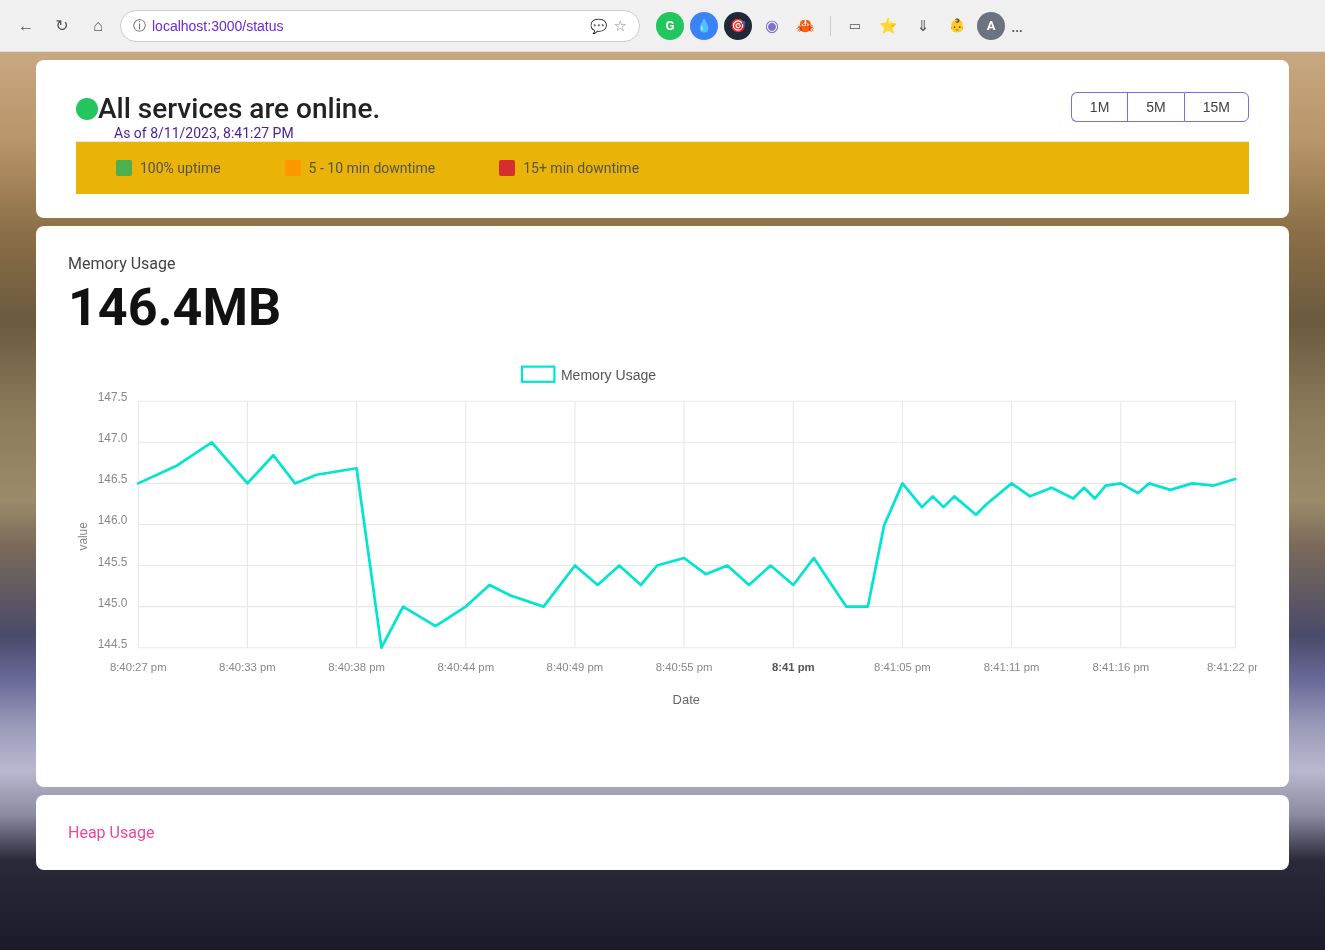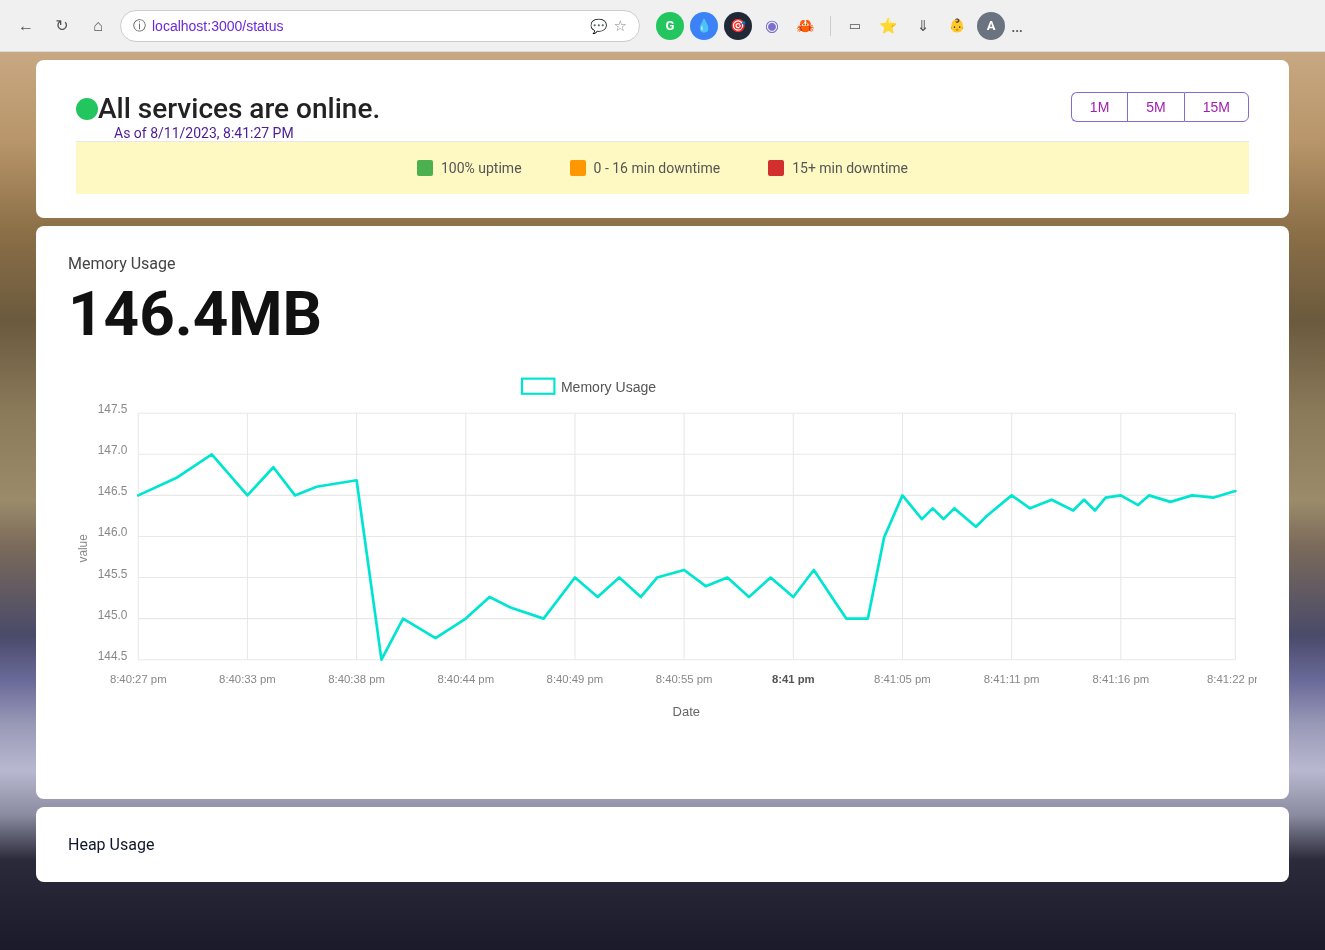--- a/index.html
+++ b/index.html
@@ -138,38 +138,38 @@
       position: absolute;
       top: 32px;
       right: 40px;
       display: flex;
       gap: 0;
     }
     .time-btn {
       padding: 6px 18px;
       border: 1.5px solid #7c6fcd;
       background: transparent;
-      color: #a21caf;
+      color: #404040;
       font-size: 14px;
       cursor: pointer;
       font-weight: 500;
     }
     .time-btn:first-child { border-radius: 6px 0 0 6px; border-right: none; }
     .time-btn:last-child { border-radius: 0 6px 6px 0; }
     .time-btn:not(:first-child):not(:last-child) { border-right: none; }
 
     
     .legend-bar {
-      background: #fef9c3;
+      background: #eab308;
       border-top: 1px solid #e8e8e8;
       padding: 18px 40px;
       display: flex;
       align-items: center;
-      justify-content: center;
-      gap: 48px;
+      justify-content: flex-start;
+      gap: 64px;
     }
     .legend-item {
       display: flex;
       align-items: center;
       gap: 8px;
       font-size: 14px;
       color: #555;
     }
     .legend-color {
       width: 16px; height: 16px;
@@ -183,42 +183,42 @@
       border-radius: 8px;
       padding: 28px 32px 36px 32px;
       margin-top: 8px;
     }
     .chart-card-title {
       font-size: 16px;
       color: #444;
       margin-bottom: 4px;
     }
     .chart-card-value {
-      font-size: 62px;
+      font-size: 52px;
       font-weight: 700;
       color: #111;
       margin-bottom: 20px;
     }
 
     
     .chart-container {
       width: 100%;
     }
 
     
     .heap-card {
       background: white;
       border-radius: 8px;
       padding: 28px 32px;
       margin-top: 8px;
       margin-bottom: 12px;
     }
     .heap-title {
       font-size: 16px;
-      color: #0f172a;
+      color: #ec4899;
     }
   </style>
 </head>
 <body>
 
 <div class="browser-chrome">
   <button class="browser-nav-btn">←</button>
   <button class="browser-nav-btn">↻</button>
   <button class="browser-nav-btn">⌂</button>
   <div class="address-bar">
@@ -260,21 +260,21 @@
       <button class="time-btn">15M</button>
     </div>
 
     <div class="legend-bar">
       <div class="legend-item">
         <div class="legend-color" style="background:#4caf50;"></div>
         <span>100% uptime</span>
       </div>
       <div class="legend-item">
         <div class="legend-color" style="background:#ff9800;"></div>
-        <span>0 - 16 min downtime</span>
+        <span>5 - 10 min downtime</span>
       </div>
       <div class="legend-item">
         <div class="legend-color" style="background:#d32f2f;"></div>
         <span>15+ min downtime</span>
       </div>
     </div>
   </div>
 
   <div class="chart-card">
     <div class="chart-card-title">Memory Usage</div>

